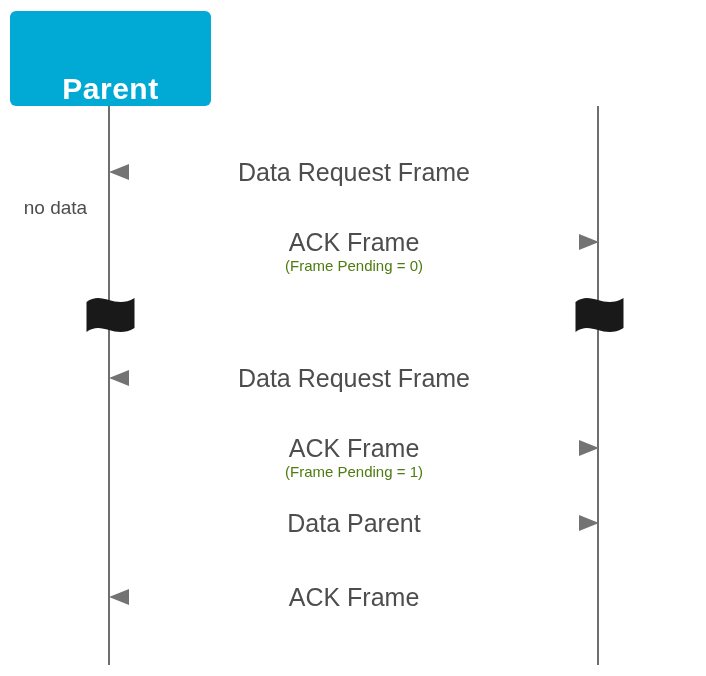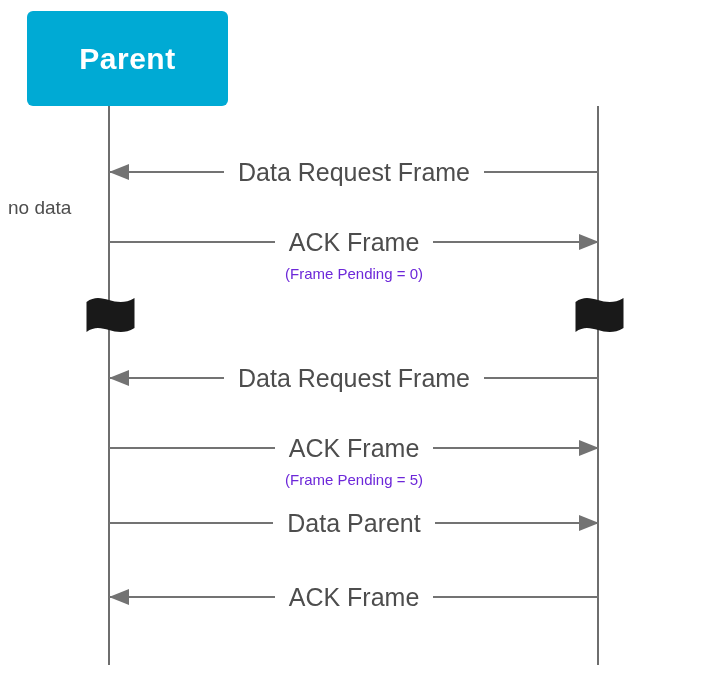--- a/index.html
+++ b/index.html
@@ -12,49 +12,49 @@
 
   
   .actor{
     position:absolute;top:11px;width:201px;height:95px;
     background:#00AAD4;border-radius:6px;
     display:flex;align-items:center;justify-content:center;
   }
   .actor .actor-label{
     color:#ffffff;font-size:30px;font-weight:bold;letter-spacing:0.5px;
   }
-  .actor.parent{left:27px;}
+  .actor.parent{left:10px;align-items:flex-end;}
   .actor.child{left:498px;}
 
   
   .lifeline{position:absolute;width:2px;background:#6e6e6e;top:106px;height:559px;}
   .lifeline.parent{left:108px;}
   .lifeline.child{left:597px;}
 
   
   .msg{
     position:absolute;left:109px;width:490px;height:32px;
-    display:flex;align-items:center;
+    display:flex;align-items:center;flex-direction:column;
   }
   .seg{flex:1 1 auto;height:2px;background:#737373;}
   .lbl{position:relative;flex:0 0 auto;margin:0 14px;text-align:center;}
   .main{display:block;font-size:25px;line-height:1.15;color:#4d4d4d;white-space:nowrap;}
   .sub{
     position:absolute;left:50%;top:100%;transform:translateX(-50%);
-    font-size:15px;color:#6d28d9;white-space:nowrap;margin-top:9px;
+    font-size:15px;color:#4d7c0f;white-space:nowrap;margin-top:1px;
   }
   .head{position:absolute;top:50%;width:0;height:0;
     border-top:8px solid transparent;border-bottom:8px solid transparent;}
   .head.hl{left:0;transform:translateY(-50%);border-right:20px solid #737373;}
   .head.hr{right:0;transform:translateY(-50%);border-left:20px solid #737373;}
 
   
   .note{
     position:absolute;color:#4d4d4d;font-size:19px;line-height:26px;
-    text-align:left;
+    text-align:center;
   }
   .note.no-data{left:8px;top:195px;width:95px;}
   .note.data-available{left:5px;top:384px;width:102px;}
 
   
   .flag{position:absolute;width:53px;height:44px;top:293px;}
   .flag.parent{left:84px;}
   .flag.child{left:573px;}
 </style>
 </head>
@@ -104,21 +104,21 @@
       <span class="main">Data Request Frame</span>
     </span>
     <span class="seg"></span>
   </div>
 
 
   <div class="msg" style="top:432px">
     <span class="seg"></span>
     <span class="lbl">
       <span class="main">ACK Frame</span>
-      <span class="sub">(Frame Pending = 5)</span>
+      <span class="sub">(Frame Pending = 1)</span>
     </span>
     <span class="seg"></span>
     <span class="head hr"></span>
   </div>
 
   <div class="msg" style="top:507px">
     <span class="seg"></span>
     <span class="lbl">
       <span class="main">Data Parent</span>
     </span>

